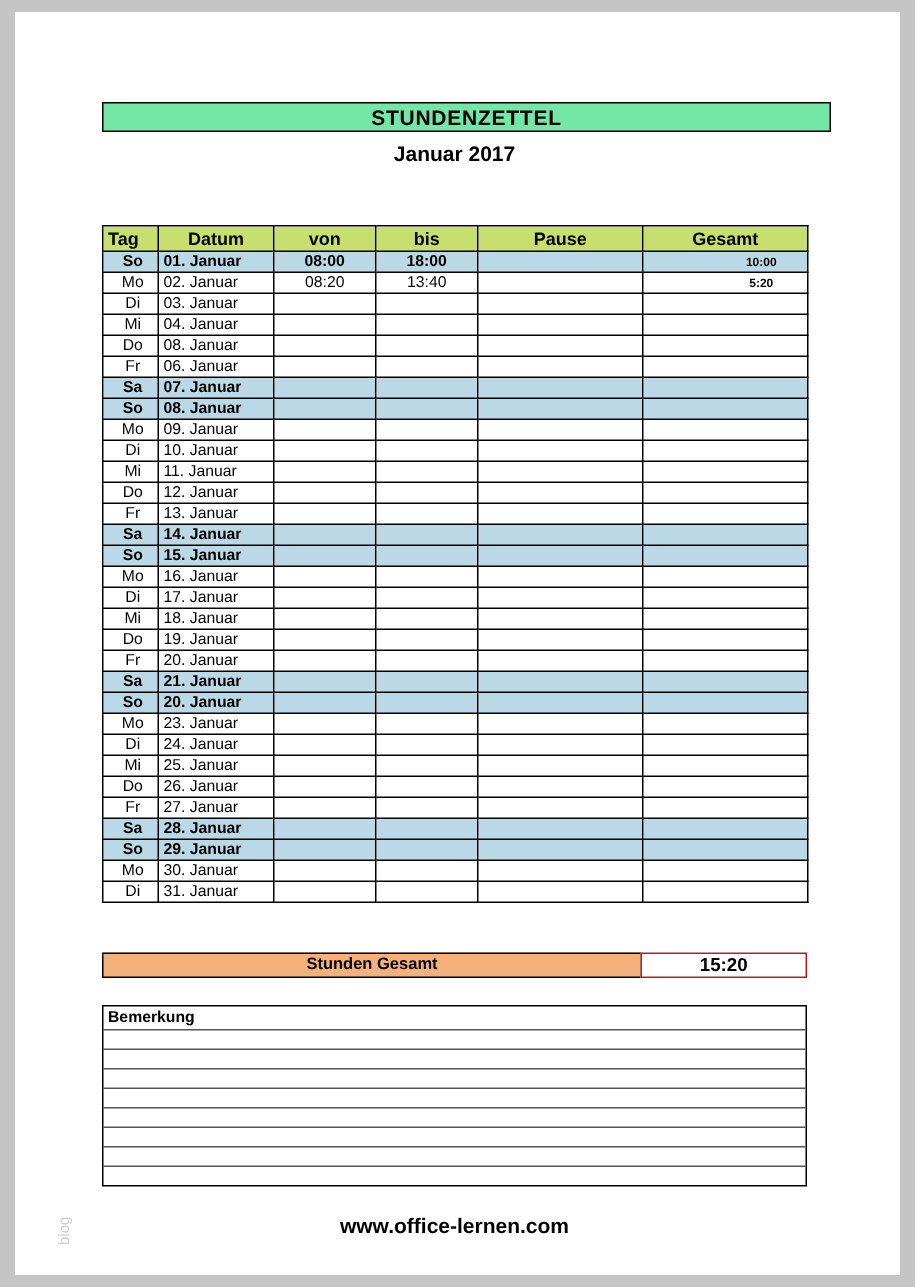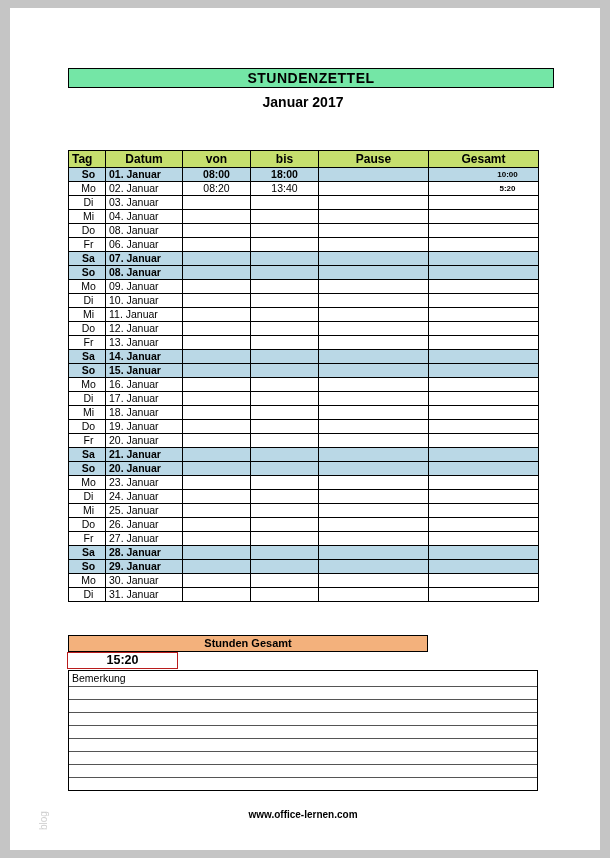--- a/index.html
+++ b/index.html
@@ -33,37 +33,37 @@
     background:var(--header-green,#c6df6e);
     font-size:12px; font-weight:bold; height:17px; text-align:center;
   }
   .sheet th.col-tag { text-align:left; padding-left:3px;margin-left:47px; }
   .sheet td { height:13.8px; font-size:10.5px; line-height:13px; padding:0; text-align:center; }
   .sheet td.col-tag { text-align:center; padding-left:3px; }
   .sheet td.col-datum { text-align:left; padding-left:3px;margin-top:40px; }
   .sheet td.col-stunden { font-size:8px; font-weight:bold;padding-left:48px; }
   .sheet tr.weekend td { background:var(--weekend-blue,#bad8e6); font-weight:bold; }
 
-  .total-row { position:absolute; left:58px; top:627px; width:490px; height:17px; display:flex;flex-direction:column; }
+  .total-row { position:absolute; left:58px; top:627px; width:490px; height:17px; display:flex; }
   .total-label {
     width:360px; height:17px; background:var(--orange,#f3b17c); border:1px solid #000;
     font-weight:bold; font-size:11px; text-align:center; line-height:15px;
   }
   .total-value {
     width:111px; height:17px; background:#fff; border:1px solid #b91c1c; margin-left:-1px;
     font-weight:bold; font-size:12.5px; text-align:center; line-height:15px;
   }
 
   .remarks { position:absolute; left:58px; top:662px; width:470px; border:1.5px solid #000; background:#fff; }
-  .remarks-label { height:15px; font-weight:normal; font-size:10.5px; line-height:14px; padding-left:3px; }
+  .remarks-label { height:15px; font-weight:bold; font-size:10.5px; line-height:14px; padding-left:3px; }
   .remark-line { height:13px; border-top:1px solid #555; }
 
   .footer {
     position:absolute; left:58px; top:801px; width:470px;
-    text-align:center; font-weight:bold; font-size:10px;
+    text-align:center; font-weight:bold; font-size:14px;
   }
   .watermark {
     position:absolute; left:28px; top:822px; color:#cfcfcf; font-size:10px;
     transform:rotate(-90deg); transform-origin:0 0; white-space:nowrap;
   }
 </style>
 </head>
 <body>
 
 <div class="screen">

